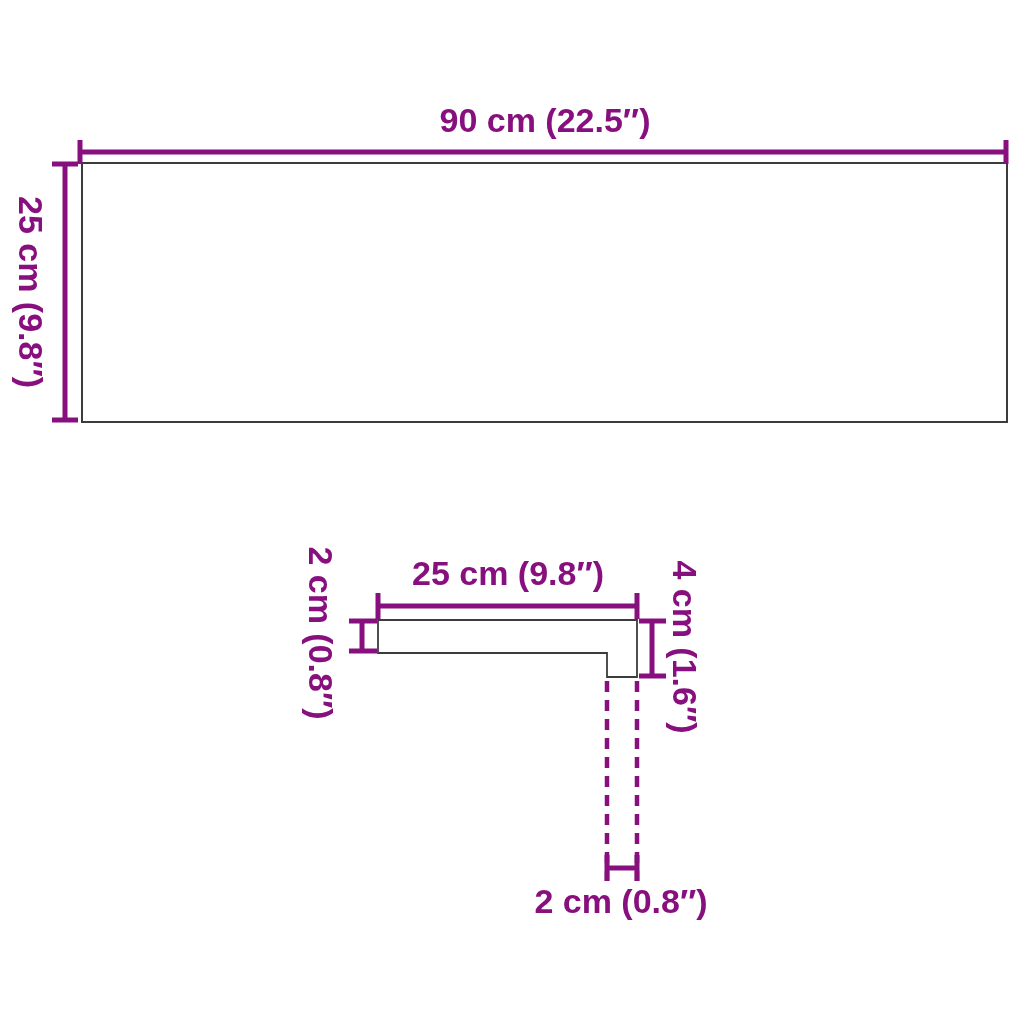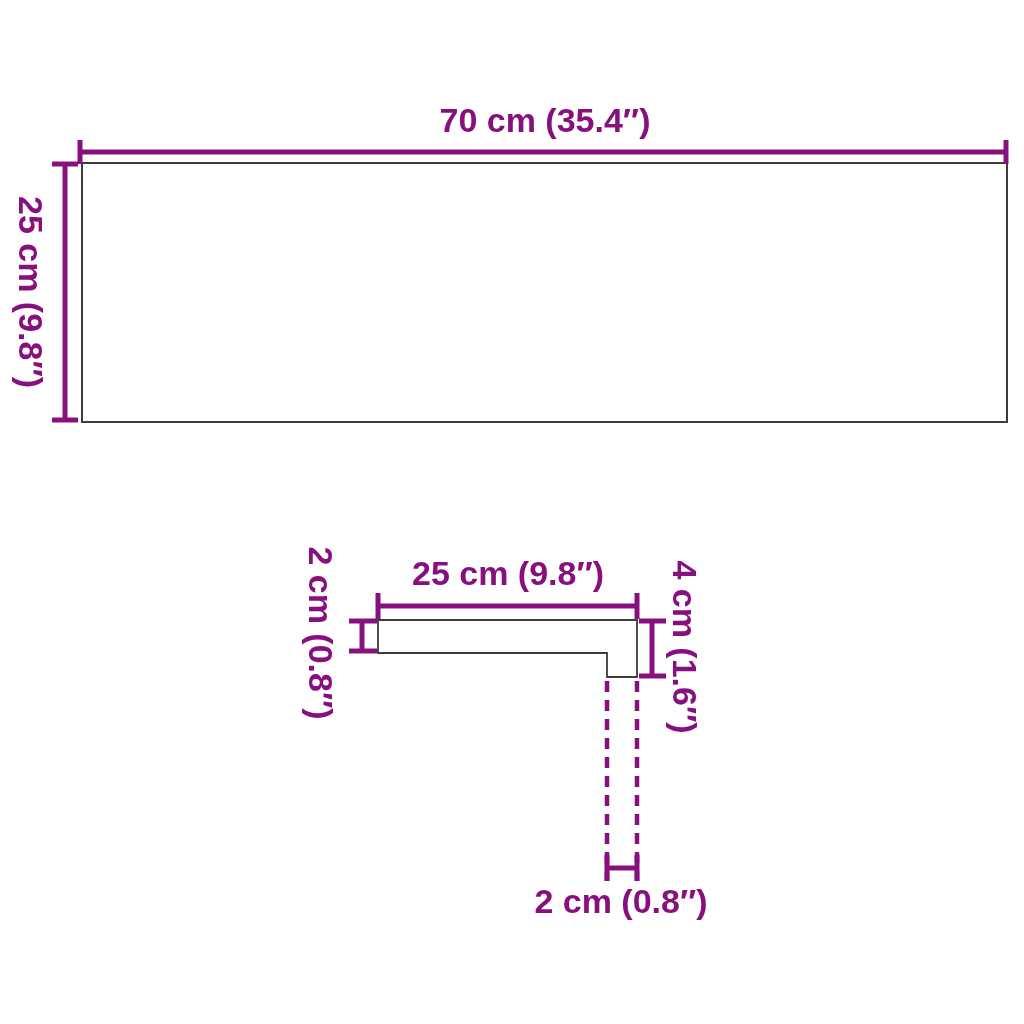--- a/index.html
+++ b/index.html
@@ -69,21 +69,21 @@
     <line x1="639" y1="676" x2="666" y2="676" stroke="#87107E" stroke-width="5"></line>
 
     <line x1="607" y1="681" x2="607" y2="881" stroke="#87107E" stroke-width="4.5" stroke-dasharray="11 8"></line>
     <line x1="637" y1="681" x2="637" y2="881" stroke="#87107E" stroke-width="4.5" stroke-dasharray="11 8"></line>
 
     <line x1="607" y1="868" x2="637" y2="868" stroke="#87107E" stroke-width="5"></line>
     <line x1="607" y1="855" x2="607" y2="881" stroke="#87107E" stroke-width="5"></line>
     <line x1="637" y1="855" x2="637" y2="881" stroke="#87107E" stroke-width="5"></line>
   </svg>
 
-  <div class="dim-label" style="left:545px; top:121px;">70 cm (35.4″)</div>
+  <div class="dim-label" style="left:545px; top:121px;">90 cm (22.5″)</div>
 
   <div class="dim-label vertical" style="left:30px; top:292px;">25 cm (9.8″)</div>
 
   <div class="dim-label" style="left:508px; top:574px;">25 cm (9.8″)</div>
 
   <div class="dim-label vertical" style="left:320px; top:633px;">2 cm (0.8″)</div>
 
   <div class="dim-label vertical" style="left:684px; top:647px;">4 cm (1.6″)</div>
 
   <div class="dim-label" style="left:621px; top:902px;">2 cm (0.8″)</div>

